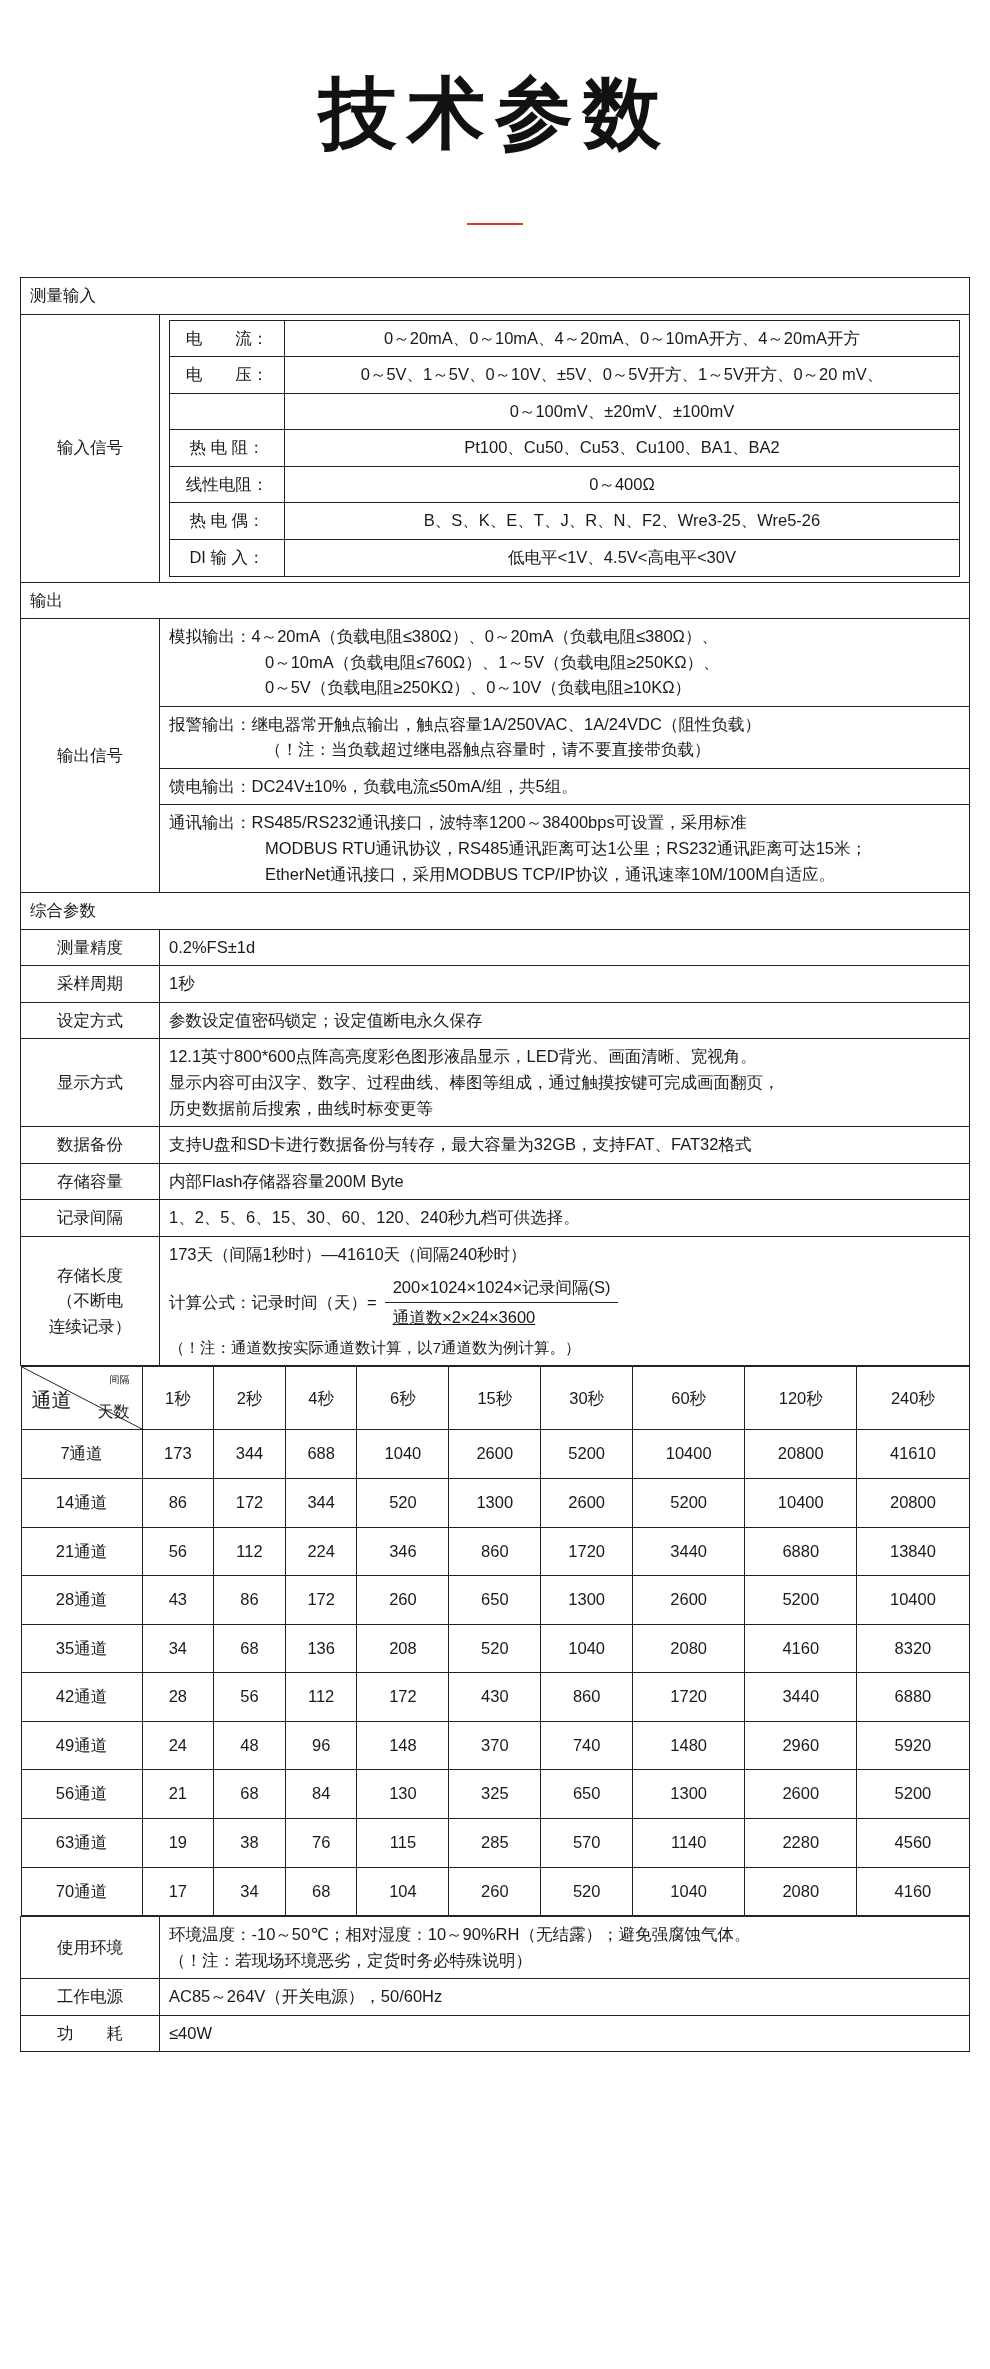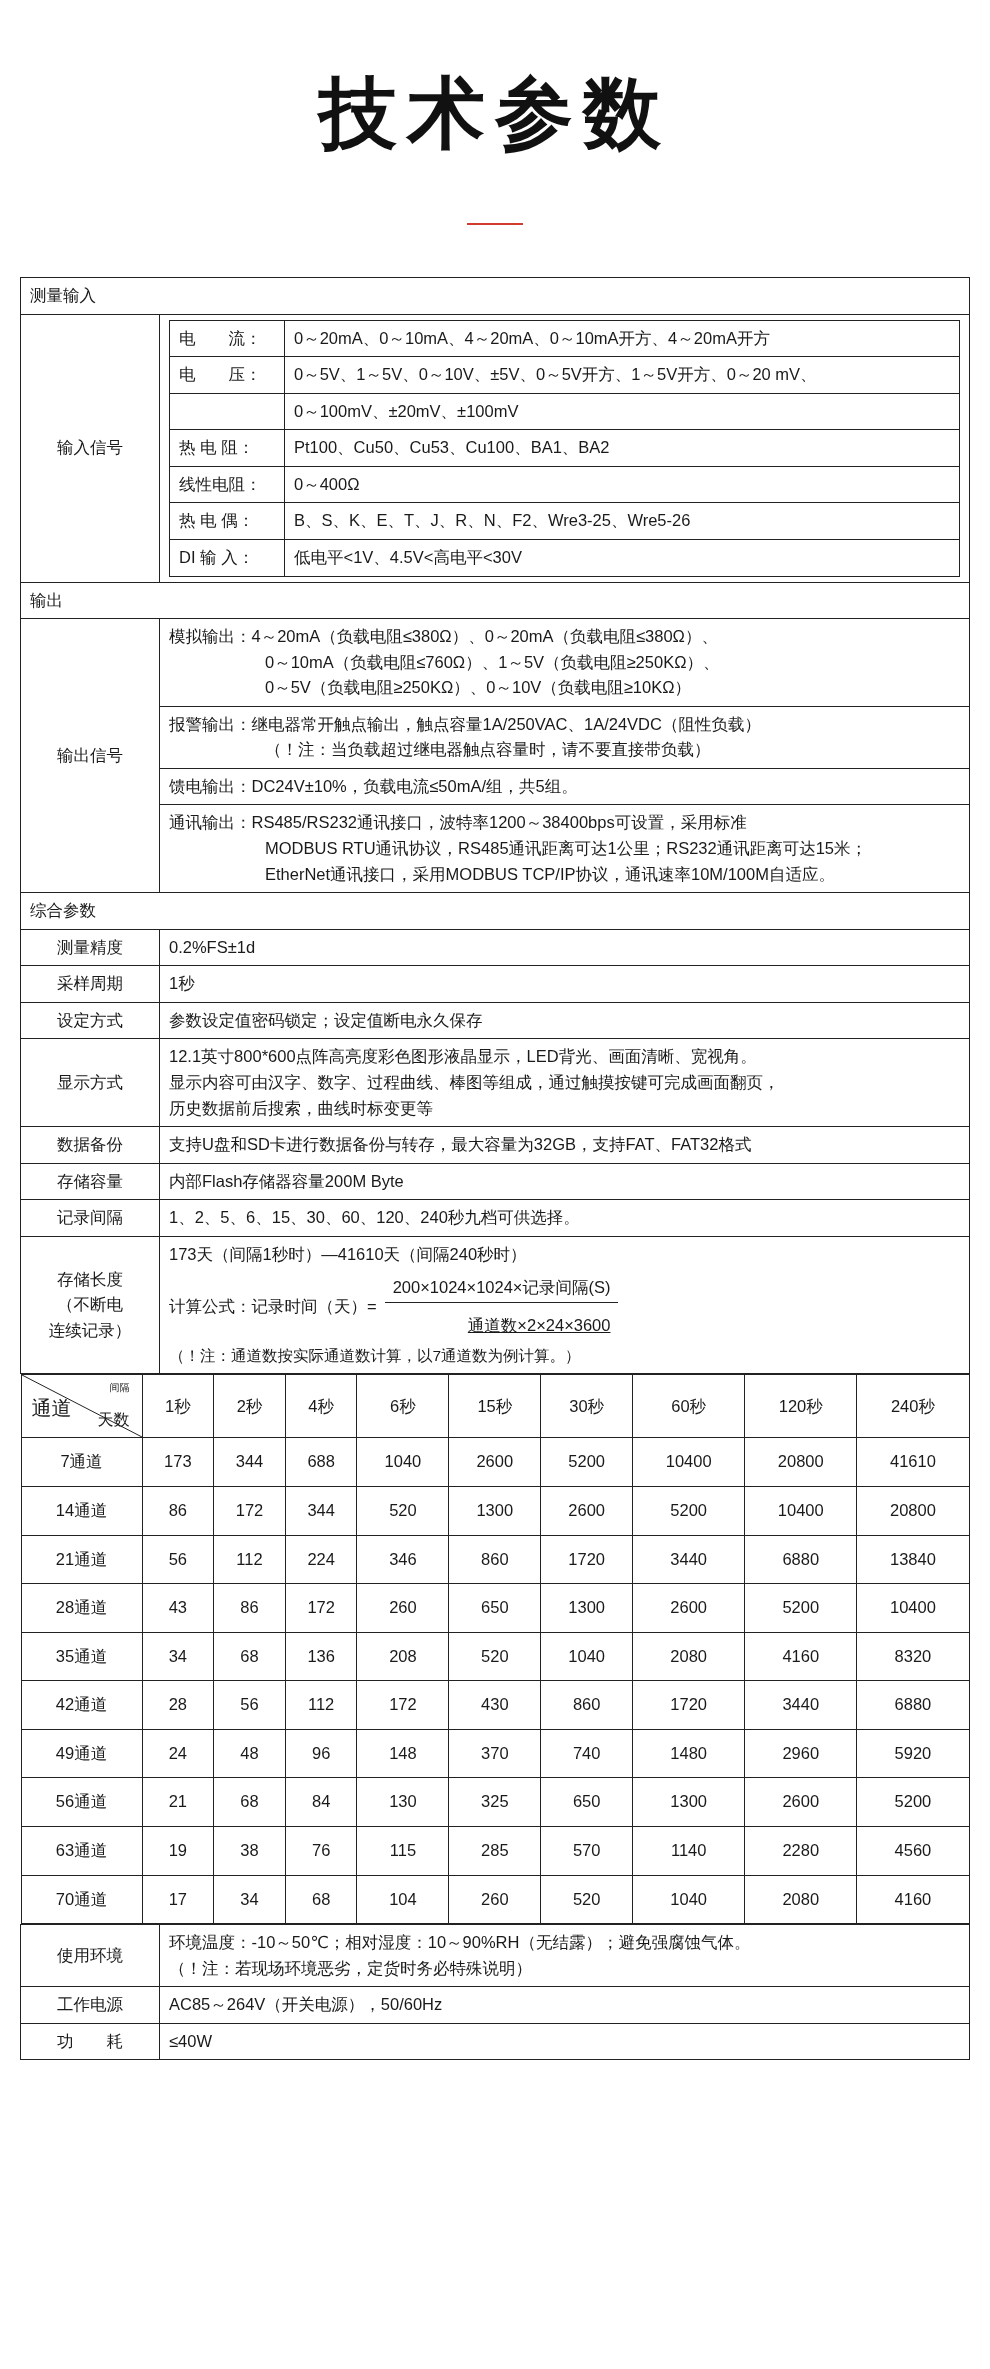--- a/index.html
+++ b/index.html
@@ -35,29 +35,29 @@
   }
   table.spec td, table.spec th{
     border:1px solid #222;
     padding:5px 9px;
     vertical-align:middle;
     background:#fff;
   }
   .sec{font-weight:normal;text-align:left;padding-left:18px;}
   .lbl{width:120px;text-align:center;white-space:nowrap;}
   .cellpad{padding:7px 12px;}
-  .sub-table{width:100%;border-collapse:collapse;}
+  .sub-table{width:100%;border-collapse:collapse;text-align:center;}
   .sub-table td{border:none;padding:1px 0;}
   .sig-key{width:96px;white-space:nowrap;vertical-align:top;}
   .indent{padding-left:96px;}
   .small-note{font-size:15.5px;}
 
   
   .formula-row{display:flex;align-items:center;gap:8px;flex-wrap:nowrap;}
-  .frac{display:inline-flex;flex-direction:column;text-align:right;vertical-align:middle;gap:8px;}
+  .frac{display:inline-flex;flex-direction:column;text-align:left;vertical-align:middle;}
   .frac .num{padding:0 8px 1px 8px;border-bottom:1.5px solid #222;white-space:nowrap;}
   .frac .den{padding:2px 8px 0 8px;white-space:nowrap;text-decoration:underline;}
 
   
   table.matrix{width:100%;border-collapse:collapse;font-size:16.5px;text-align:center;}
   table.matrix td{border:1px solid #222;padding:11px 2px;text-align:center;}
   .corner{position:relative;height:62px;padding:0 !important;}
   .corner .diag{position:absolute;inset:0;}
   .corner .t-int{position:absolute;top:5px;right:12px;font-size:10px;}
   .corner .t-ch{position:absolute;bottom:13px;left:10px;font-size:20px;}

